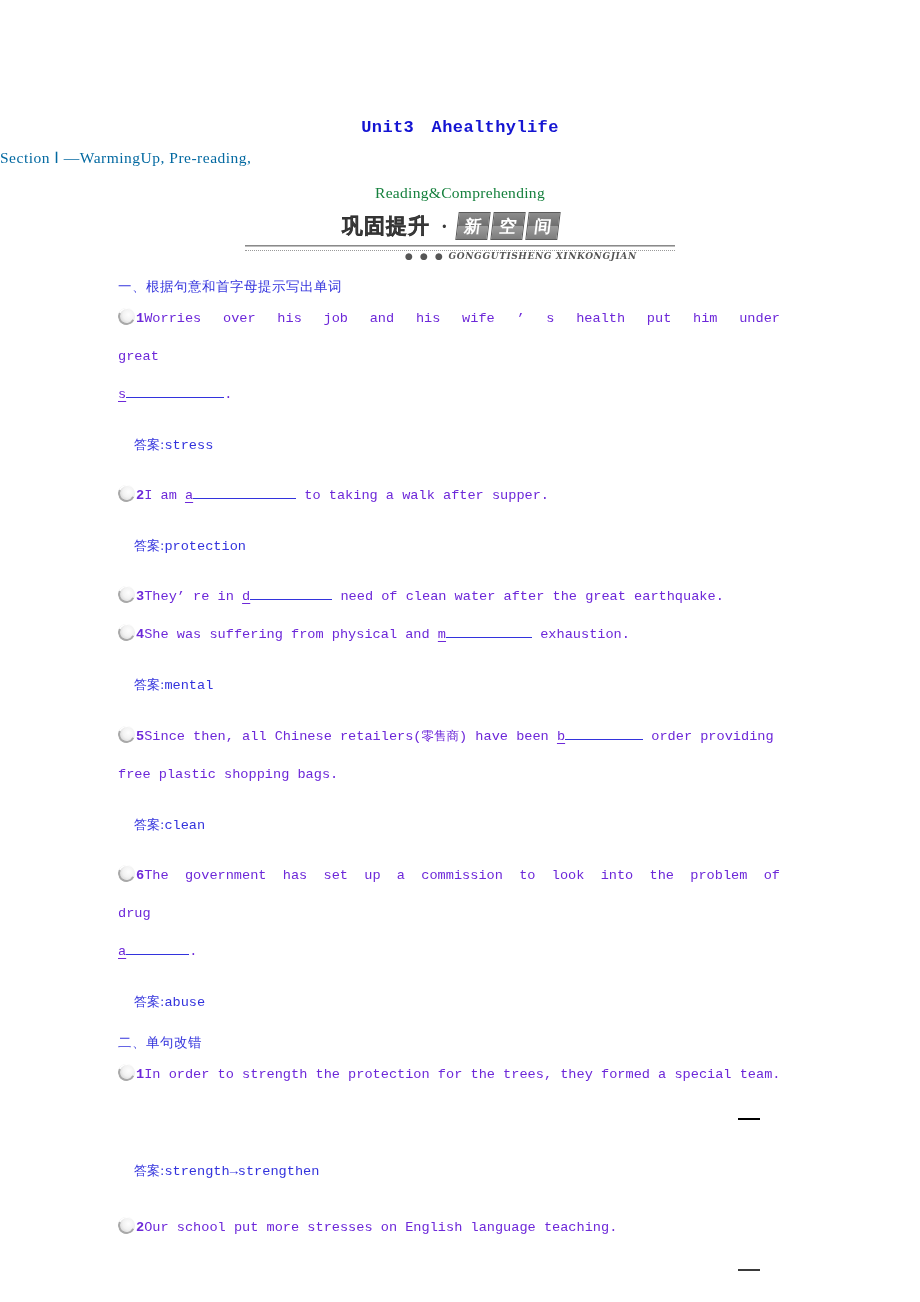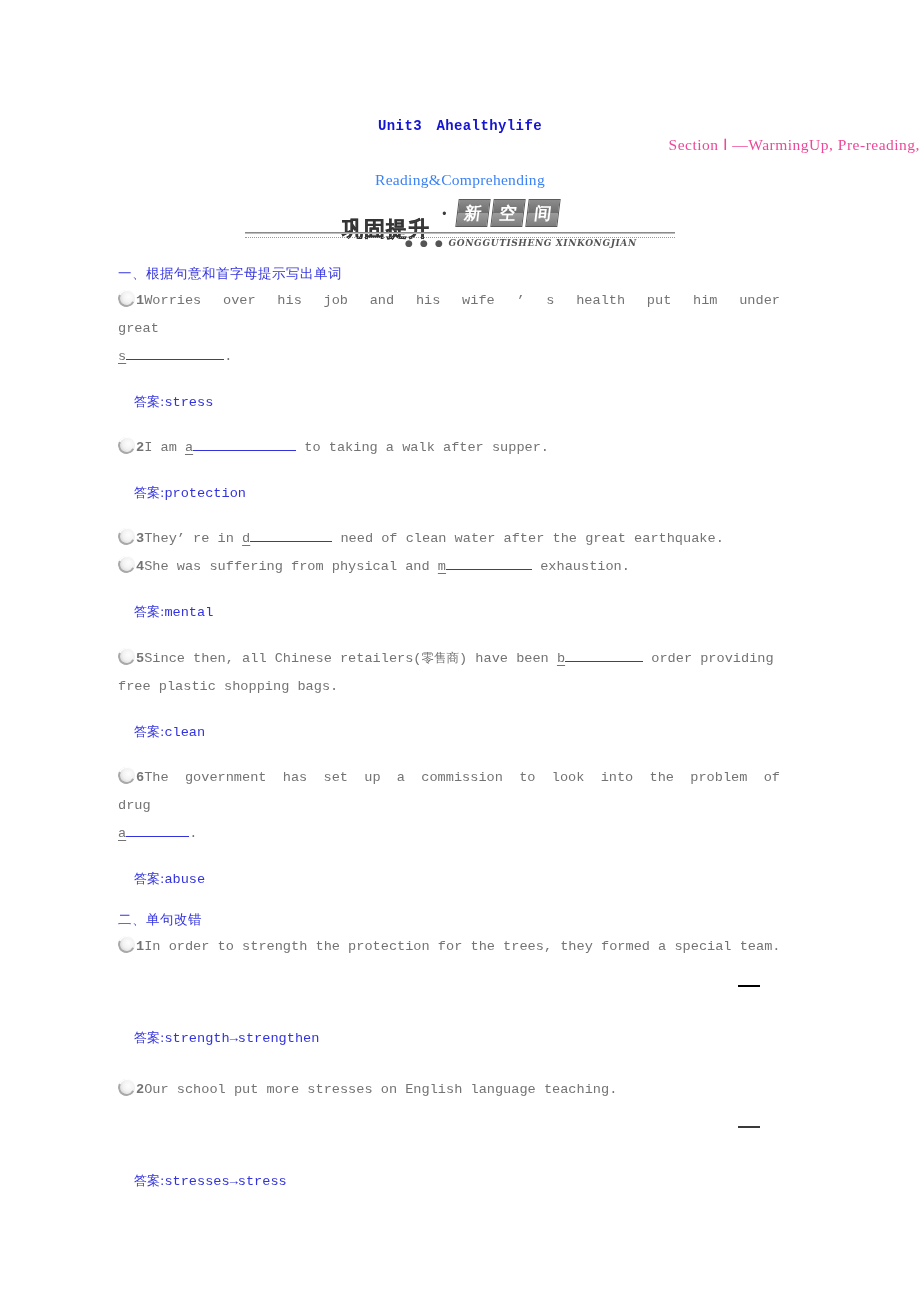--- a/index.html
+++ b/index.html
@@ -20,61 +20,61 @@
     width: 920px;
     height: 1302px;
     padding: 0;
   }
 
   
   .title-main {
     text-align: center;
     font-family: "Liberation Mono", monospace;
     font-weight: bold;
-    font-size: 14px;
+    font-size: 17px;
     color: #1414d2;
     letter-spacing: 0.4px;
     margin-top: 118px;
     white-space: pre;
   }
   .title-sub {
-    text-align: right;
+    text-align: left;
     font-family: "Liberation Serif", serif;
     font-size: 15.5px;
-    color: #ec4899;
-    margin-top: 2px;
+    color: #0369a1;
+    margin-top: 12px;
     letter-spacing: 0.5px;
     white-space: pre;
   }
   .title-sub2 {
     text-align: center;
     font-family: "Liberation Serif", serif;
     font-size: 15.5px;
-    color: #3b82f6;
+    color: #15803d;
     margin-top: 17px;
     letter-spacing: 0.3px;
   }
 
   
   .banner {
     margin-top: 10px;
     height: 52px;
     position: relative;
   }
   .banner-inner {
     position: absolute;
     left: 245px;
     top: 0;
     width: 430px;
     height: 52px;
   }
   .banner-cn {
     position: absolute;
     left: 97px;
-    top: 16px;
+    top: 0px;
     font-family: "DejaVu Sans", sans-serif;
     font-weight: bold;
     font-size: 21px;
     color: #4a4a4a;
     letter-spacing: 1px;
     -webkit-text-stroke: 0.4px #333;
   }
   .banner-dot {
     position: absolute;
     left: 196px;
@@ -142,22 +142,22 @@
     font-size: 13.5px;
     color: #3333dd;
     margin-top: 14px;
     margin-bottom: 4px;
     letter-spacing: 0.5px;
   }
   .qline {
     position: relative;
     font-family: "Liberation Mono", monospace;
     font-size: 13.6px;
-    color: #737373;
-    line-height: 28px;
+    color: #6d28d9;
+    line-height: 38px;
     letter-spacing: 0px;
     white-space: nowrap;
   }
   .qline.just {
     white-space: normal;
     text-align: justify;
     text-align-last: justify;
     word-spacing: 0.5px;
   }
   .qline.wide {

